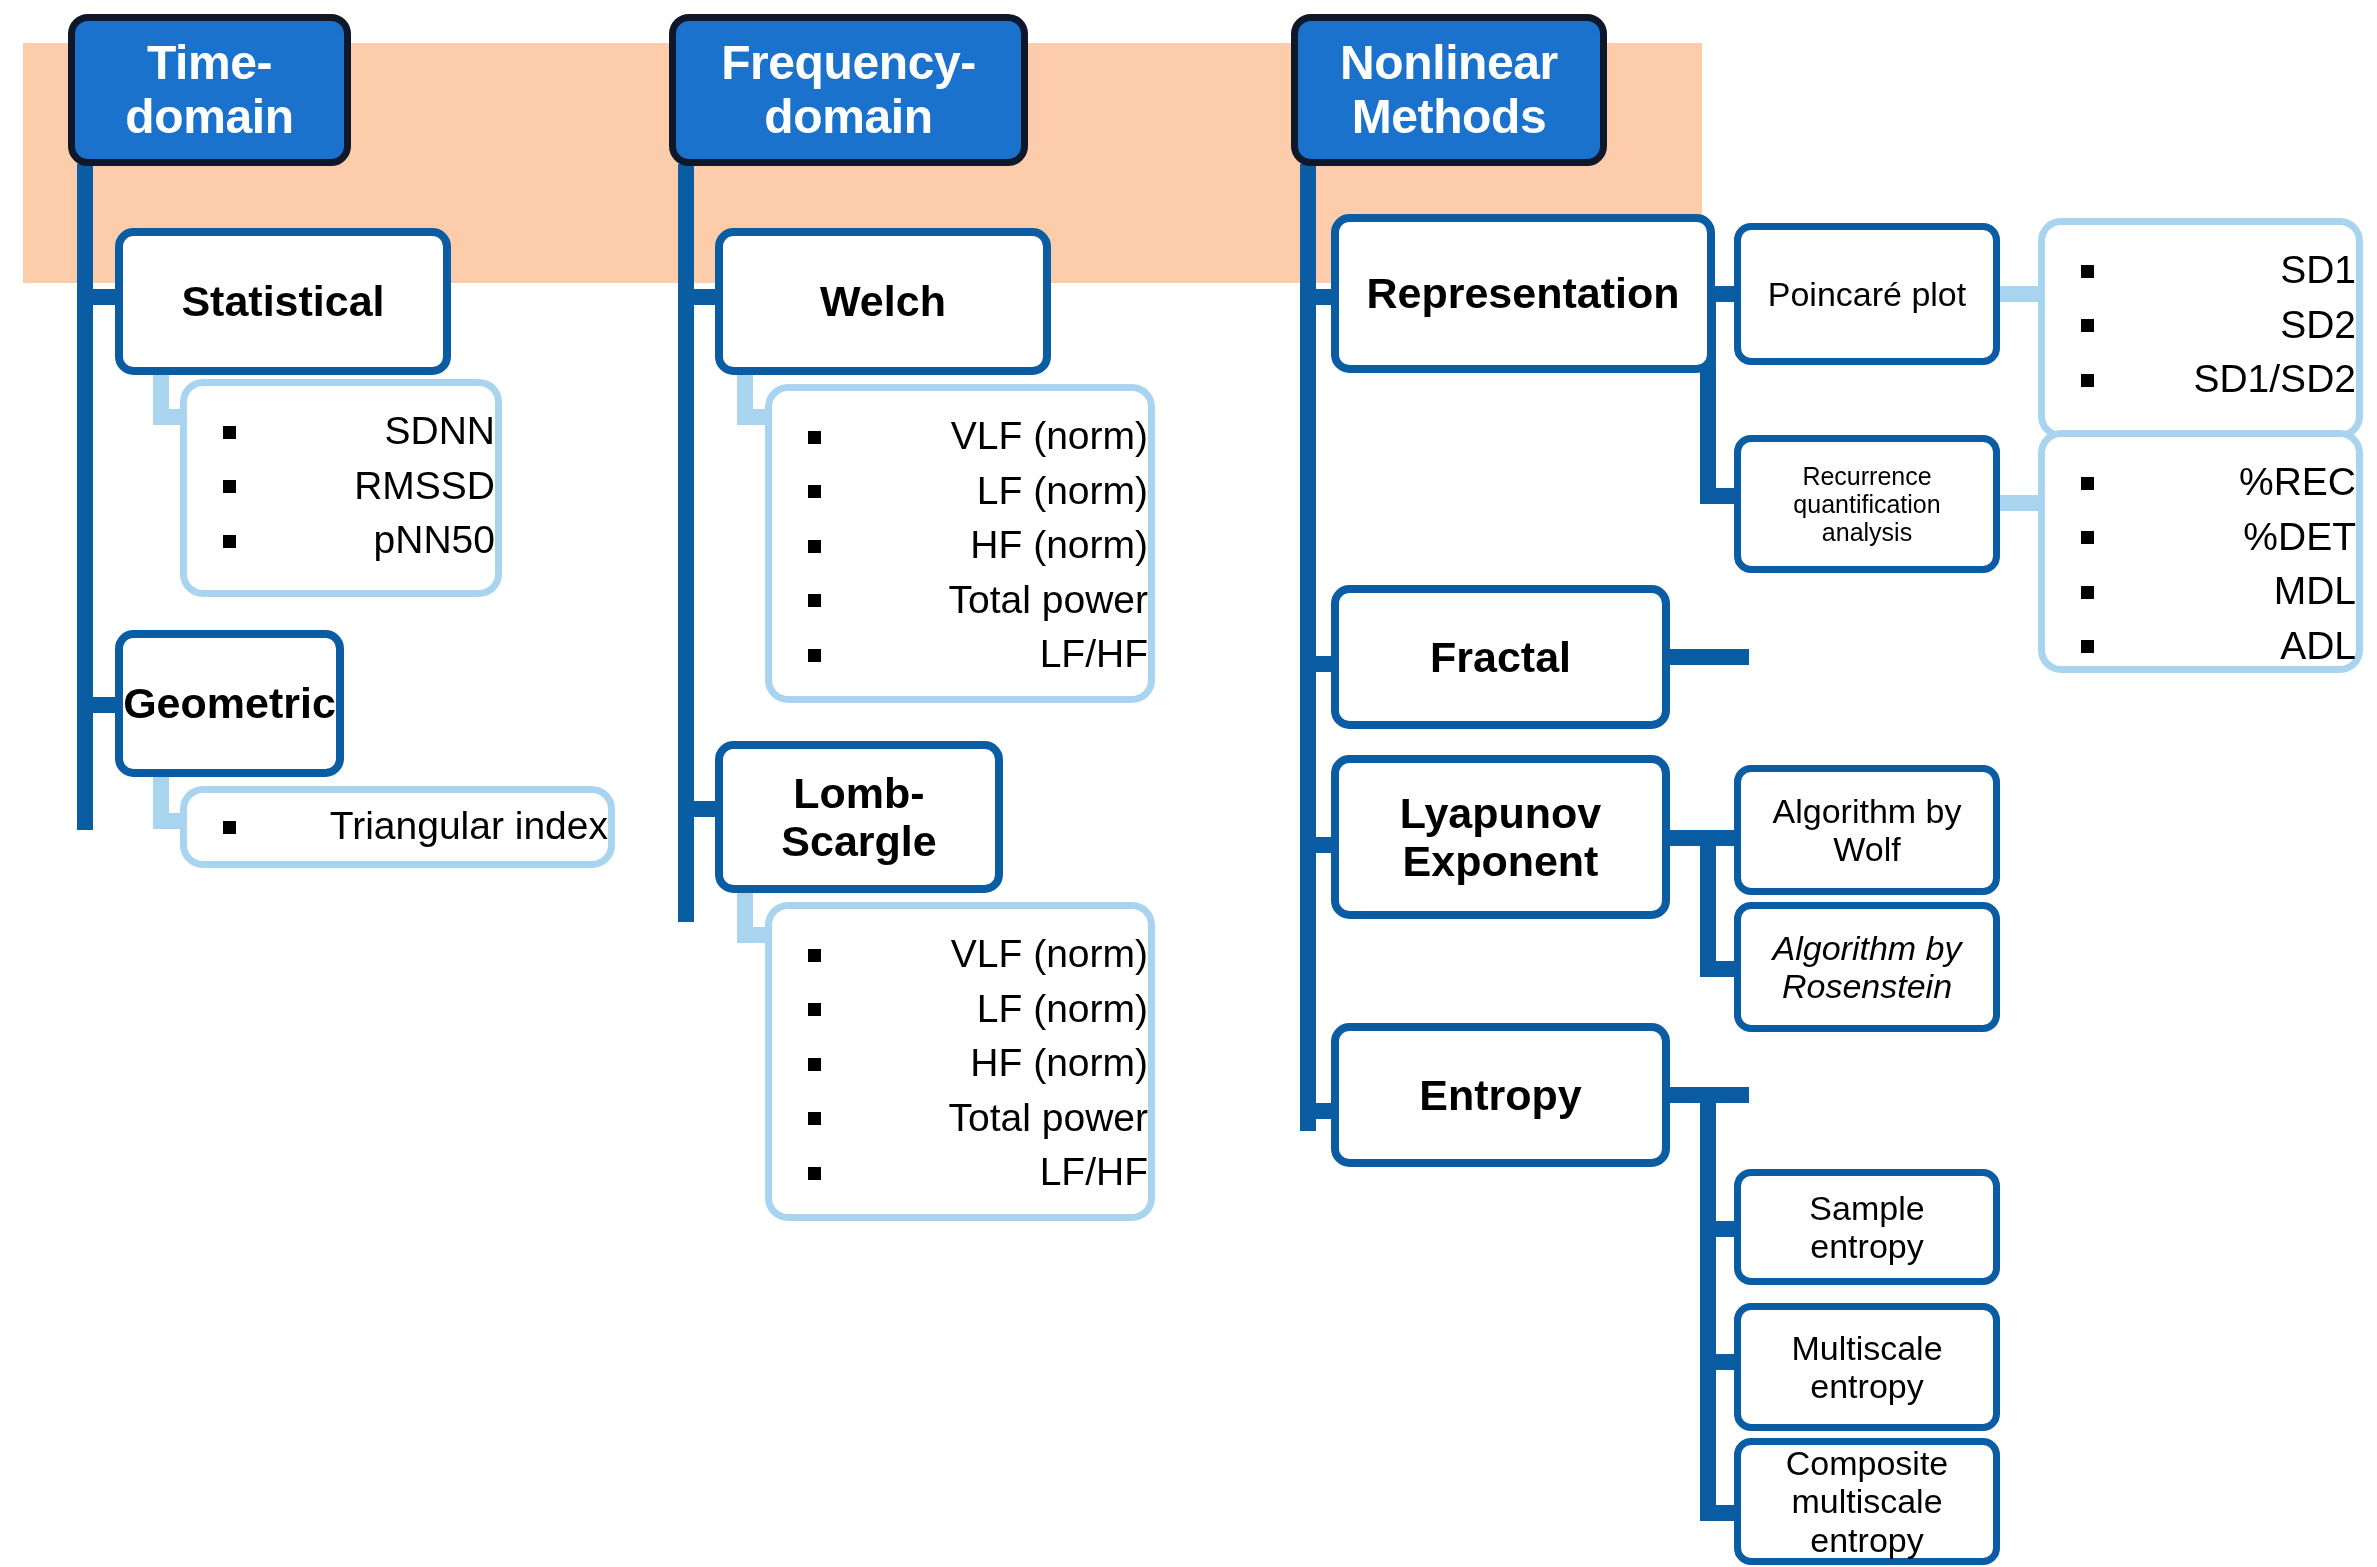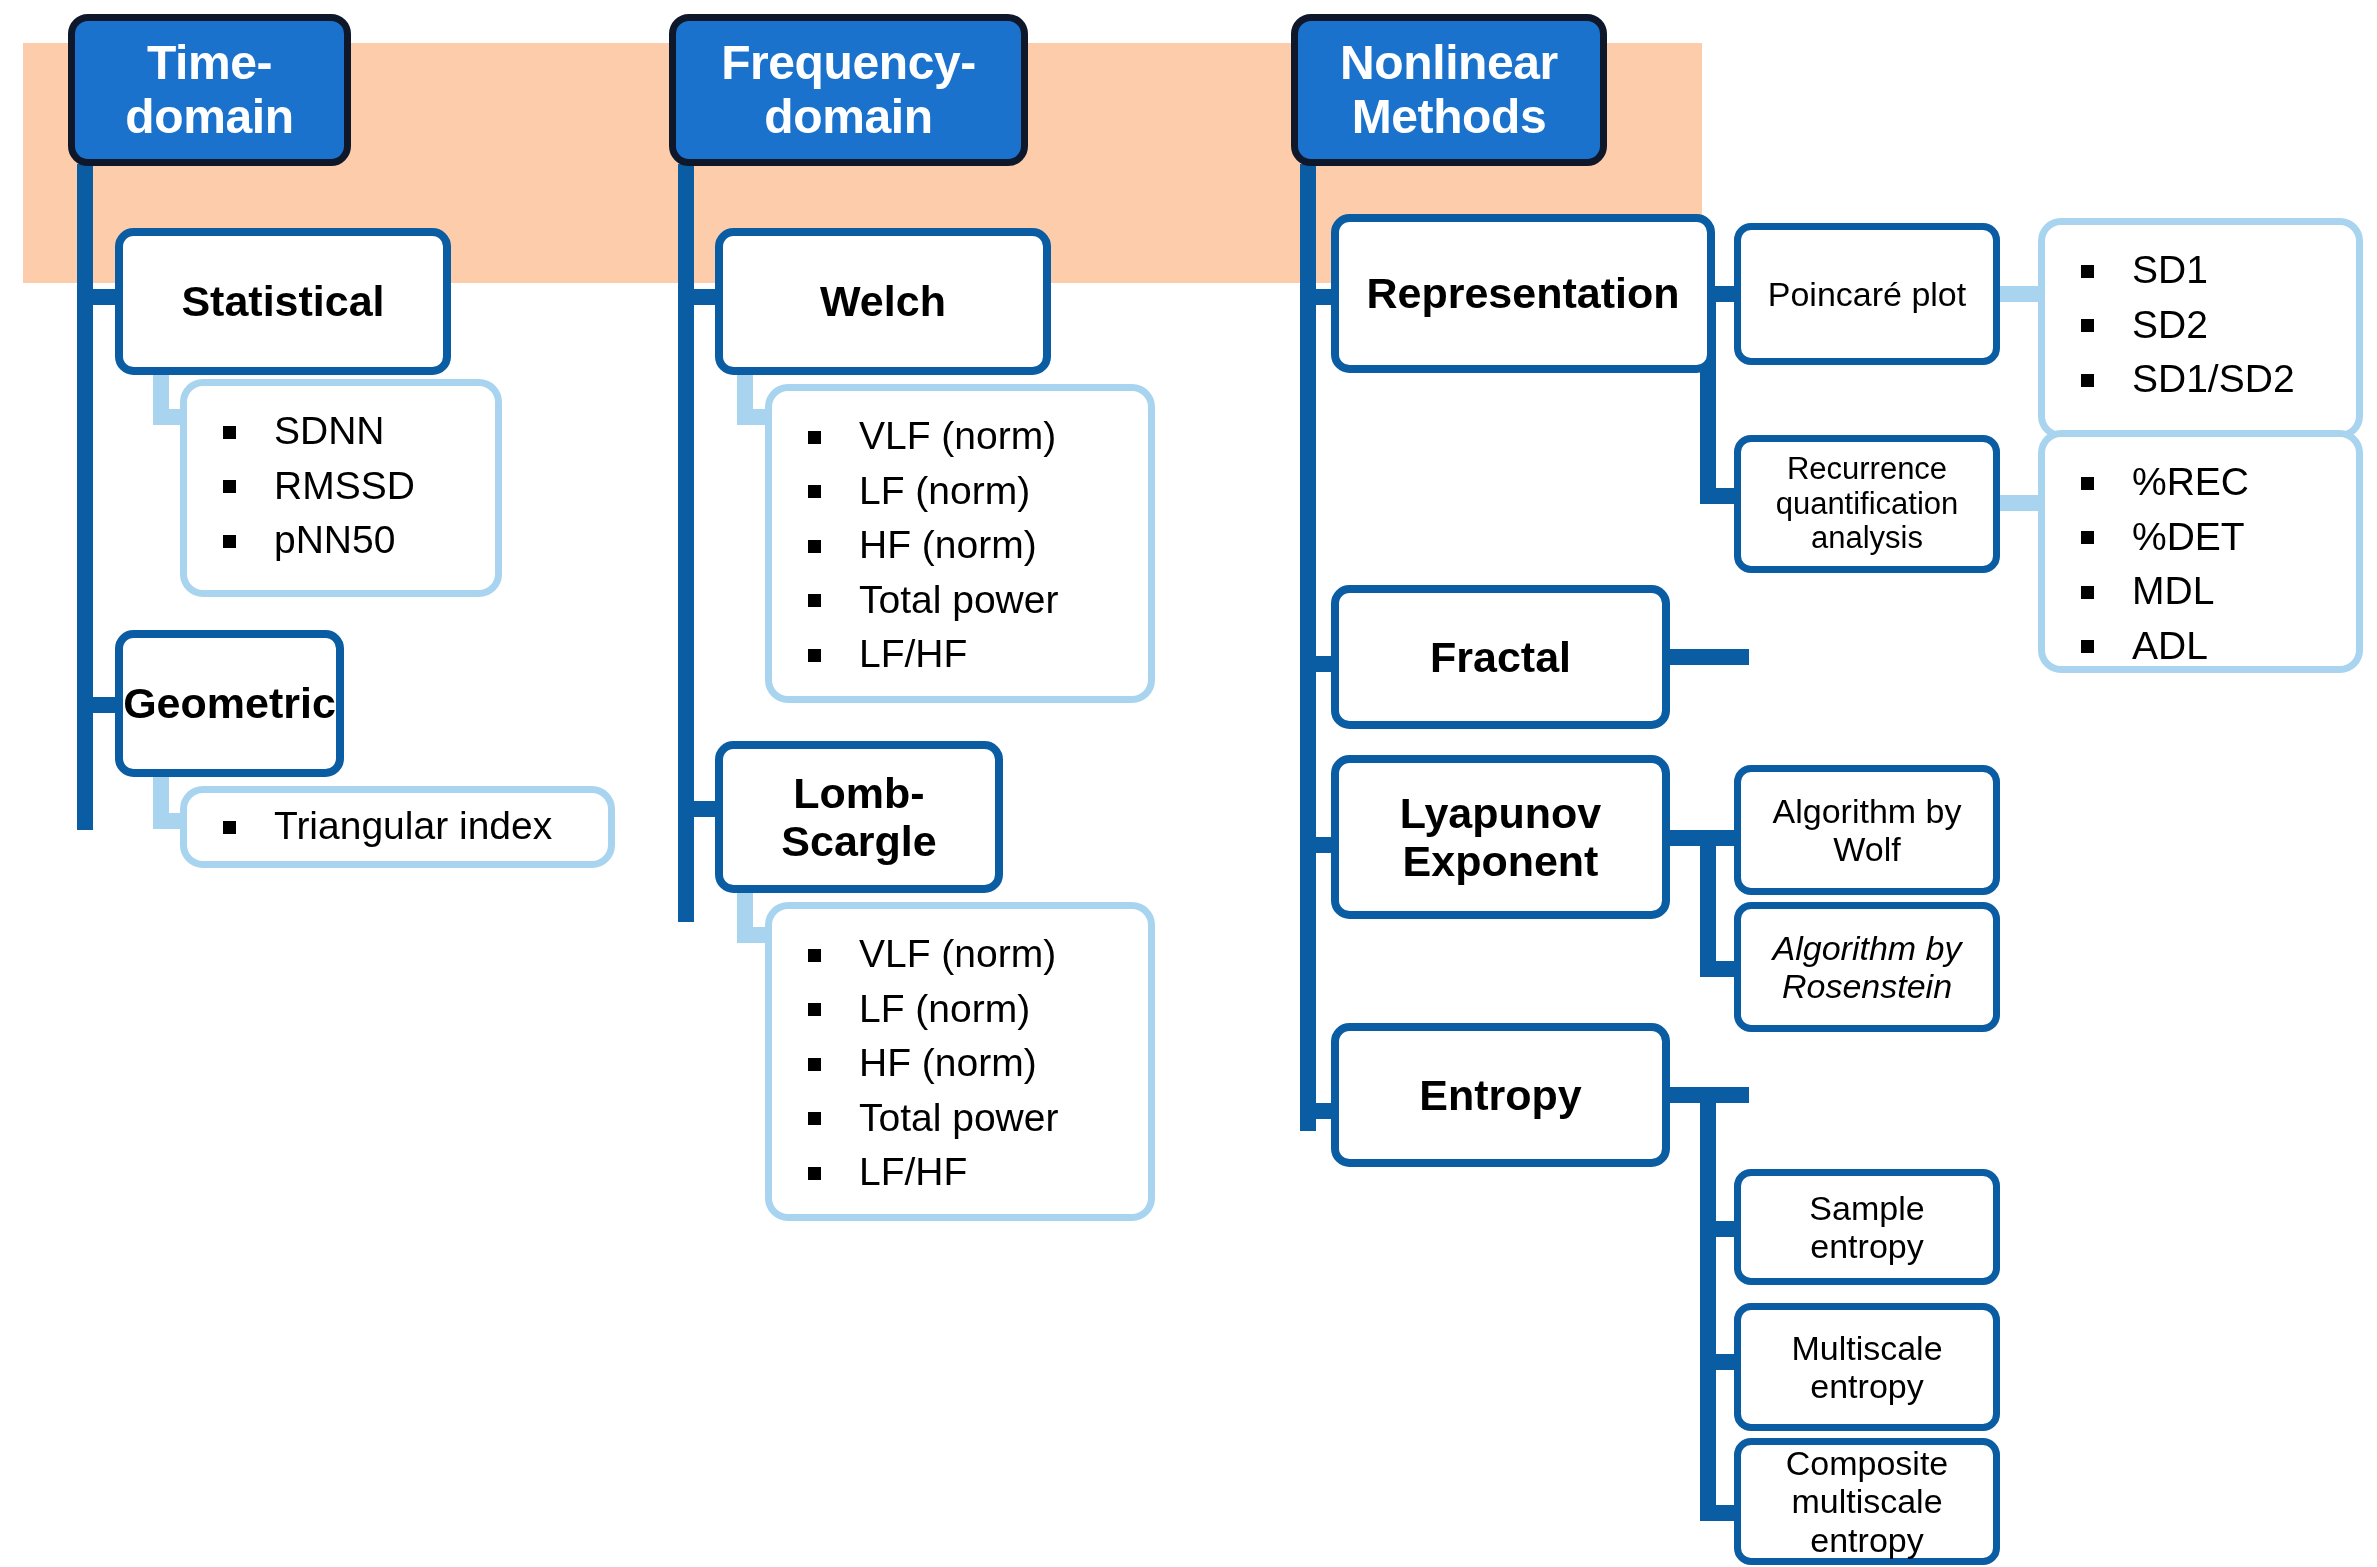--- a/index.html
+++ b/index.html
@@ -45,21 +45,21 @@
   }
   
   .listbox{
     border:7.7px solid #a8d4ef;border-radius:23px;
     color:#000000;font-weight:normal;font-size:39px;
     display:block;padding:20px 0 20px 0;
   }
   .listbox ul{list-style:none;margin:0;padding:0;}
   .listbox li{
     position:relative;padding-left:87px;margin:0 0 4.6px 0;
-    line-height:1.28;text-align:left;
+    line-height:1.28;text-align:right;
   }
   .listbox li:last-child{margin-bottom:0;}
   .listbox li .bul{
     position:absolute;left:36px;top:0.50em;
     width:13px;height:13px;background:#000000;
   }
   
   .listbox.tight li{margin-bottom:1.5px;}
 </style>
 </head>
@@ -175,21 +175,21 @@
   <div class="conn light" style="left:1997px;top:286px;width:48px;height:15.5px;"></div>
 
   <div class="box listbox" style="left:2038px;top:218px;width:325px;height:221px;">
     <ul>
       <li><span class="bul"></span><span>SD1</span></li>
       <li><span class="bul"></span><span>SD2</span></li>
       <li><span class="bul"></span><span>SD1/SD2</span></li>
     </ul>
   </div>
 
-  <div class="box lvl3" style="left:1734px;top:435px;width:266px;height:138px;font-size:31px;">
+  <div class="box lvl3" style="left:1734px;top:435px;width:266px;height:138px;font-size:25px;">
     <span class="txt">Recurrence quantification analysis</span>
   </div>
 
   <div class="conn light" style="left:1997px;top:495px;width:48px;height:15.5px;"></div>
 
   <div class="box listbox" style="left:2038px;top:430px;width:325px;height:243px;">
     <ul>
       <li><span class="bul"></span><span>%REC</span></li>
       <li><span class="bul"></span><span>%DET</span></li>
       <li><span class="bul"></span><span>MDL</span></li>

